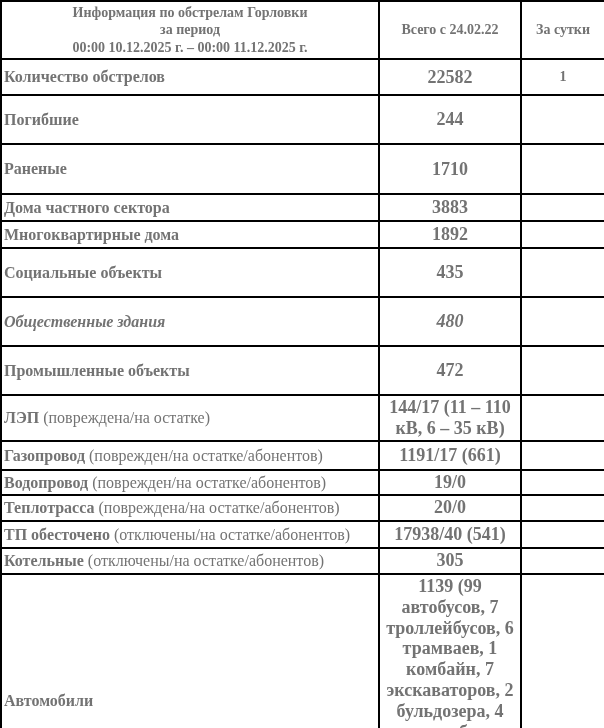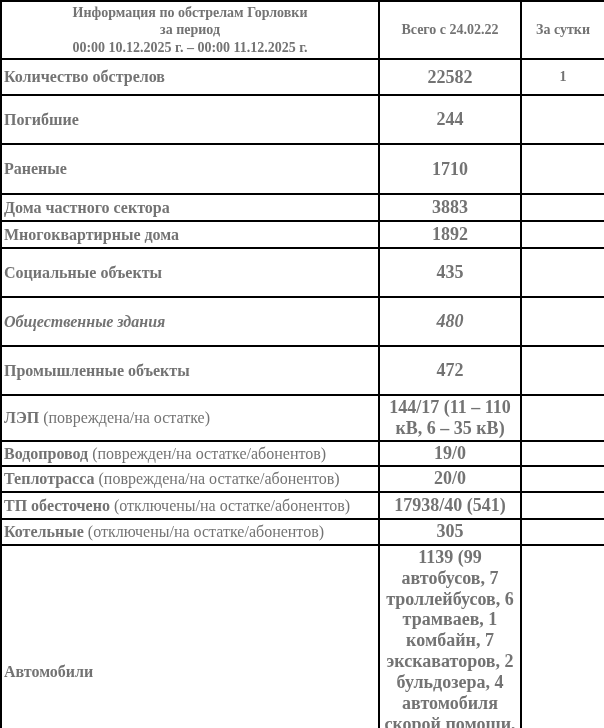--- a/index.html
+++ b/index.html
@@ -124,20 +124,25 @@
       <tr style="height:49px;">
         <td class="cell-label"><span class="lbl">Промышленные объекты</span><span class="note"></span></td>
         <td class="cell-total">472</td>
         <td class="cell-daily"></td>
       </tr>
       <tr style="height:39px;padding-left:48px;">
         <td class="cell-label"><span class="lbl">ЛЭП</span><span class="note"> (повреждена/на остатке)</span></td>
         <td class="cell-total">144/17 (11 – 110 кВ, 6 – 35 кВ)</td>
         <td class="cell-daily"></td>
       </tr>
+      <tr style="height:29px;">
+        <td class="cell-label"><span class="lbl">Газопровод</span><span class="note"> (поврежден/на остатке/абонентов)</span></td>
+        <td class="cell-total">1191/17 (661)</td>
+        <td class="cell-daily"></td>
+      </tr>
       <tr style="height:25px;">
         <td class="cell-label"><span class="lbl">Водопровод</span><span class="note"> (поврежден/на остатке/абонентов)</span></td>
         <td class="cell-total">19/0</td>
         <td class="cell-daily"></td>
       </tr>
       <tr style="height:26px;">
         <td class="cell-label"><span class="lbl">Теплотрасса</span><span class="note"> (повреждена/на остатке/абонентов)</span></td>
         <td class="cell-total">20/0</td>
         <td class="cell-daily"></td>
       </tr>

